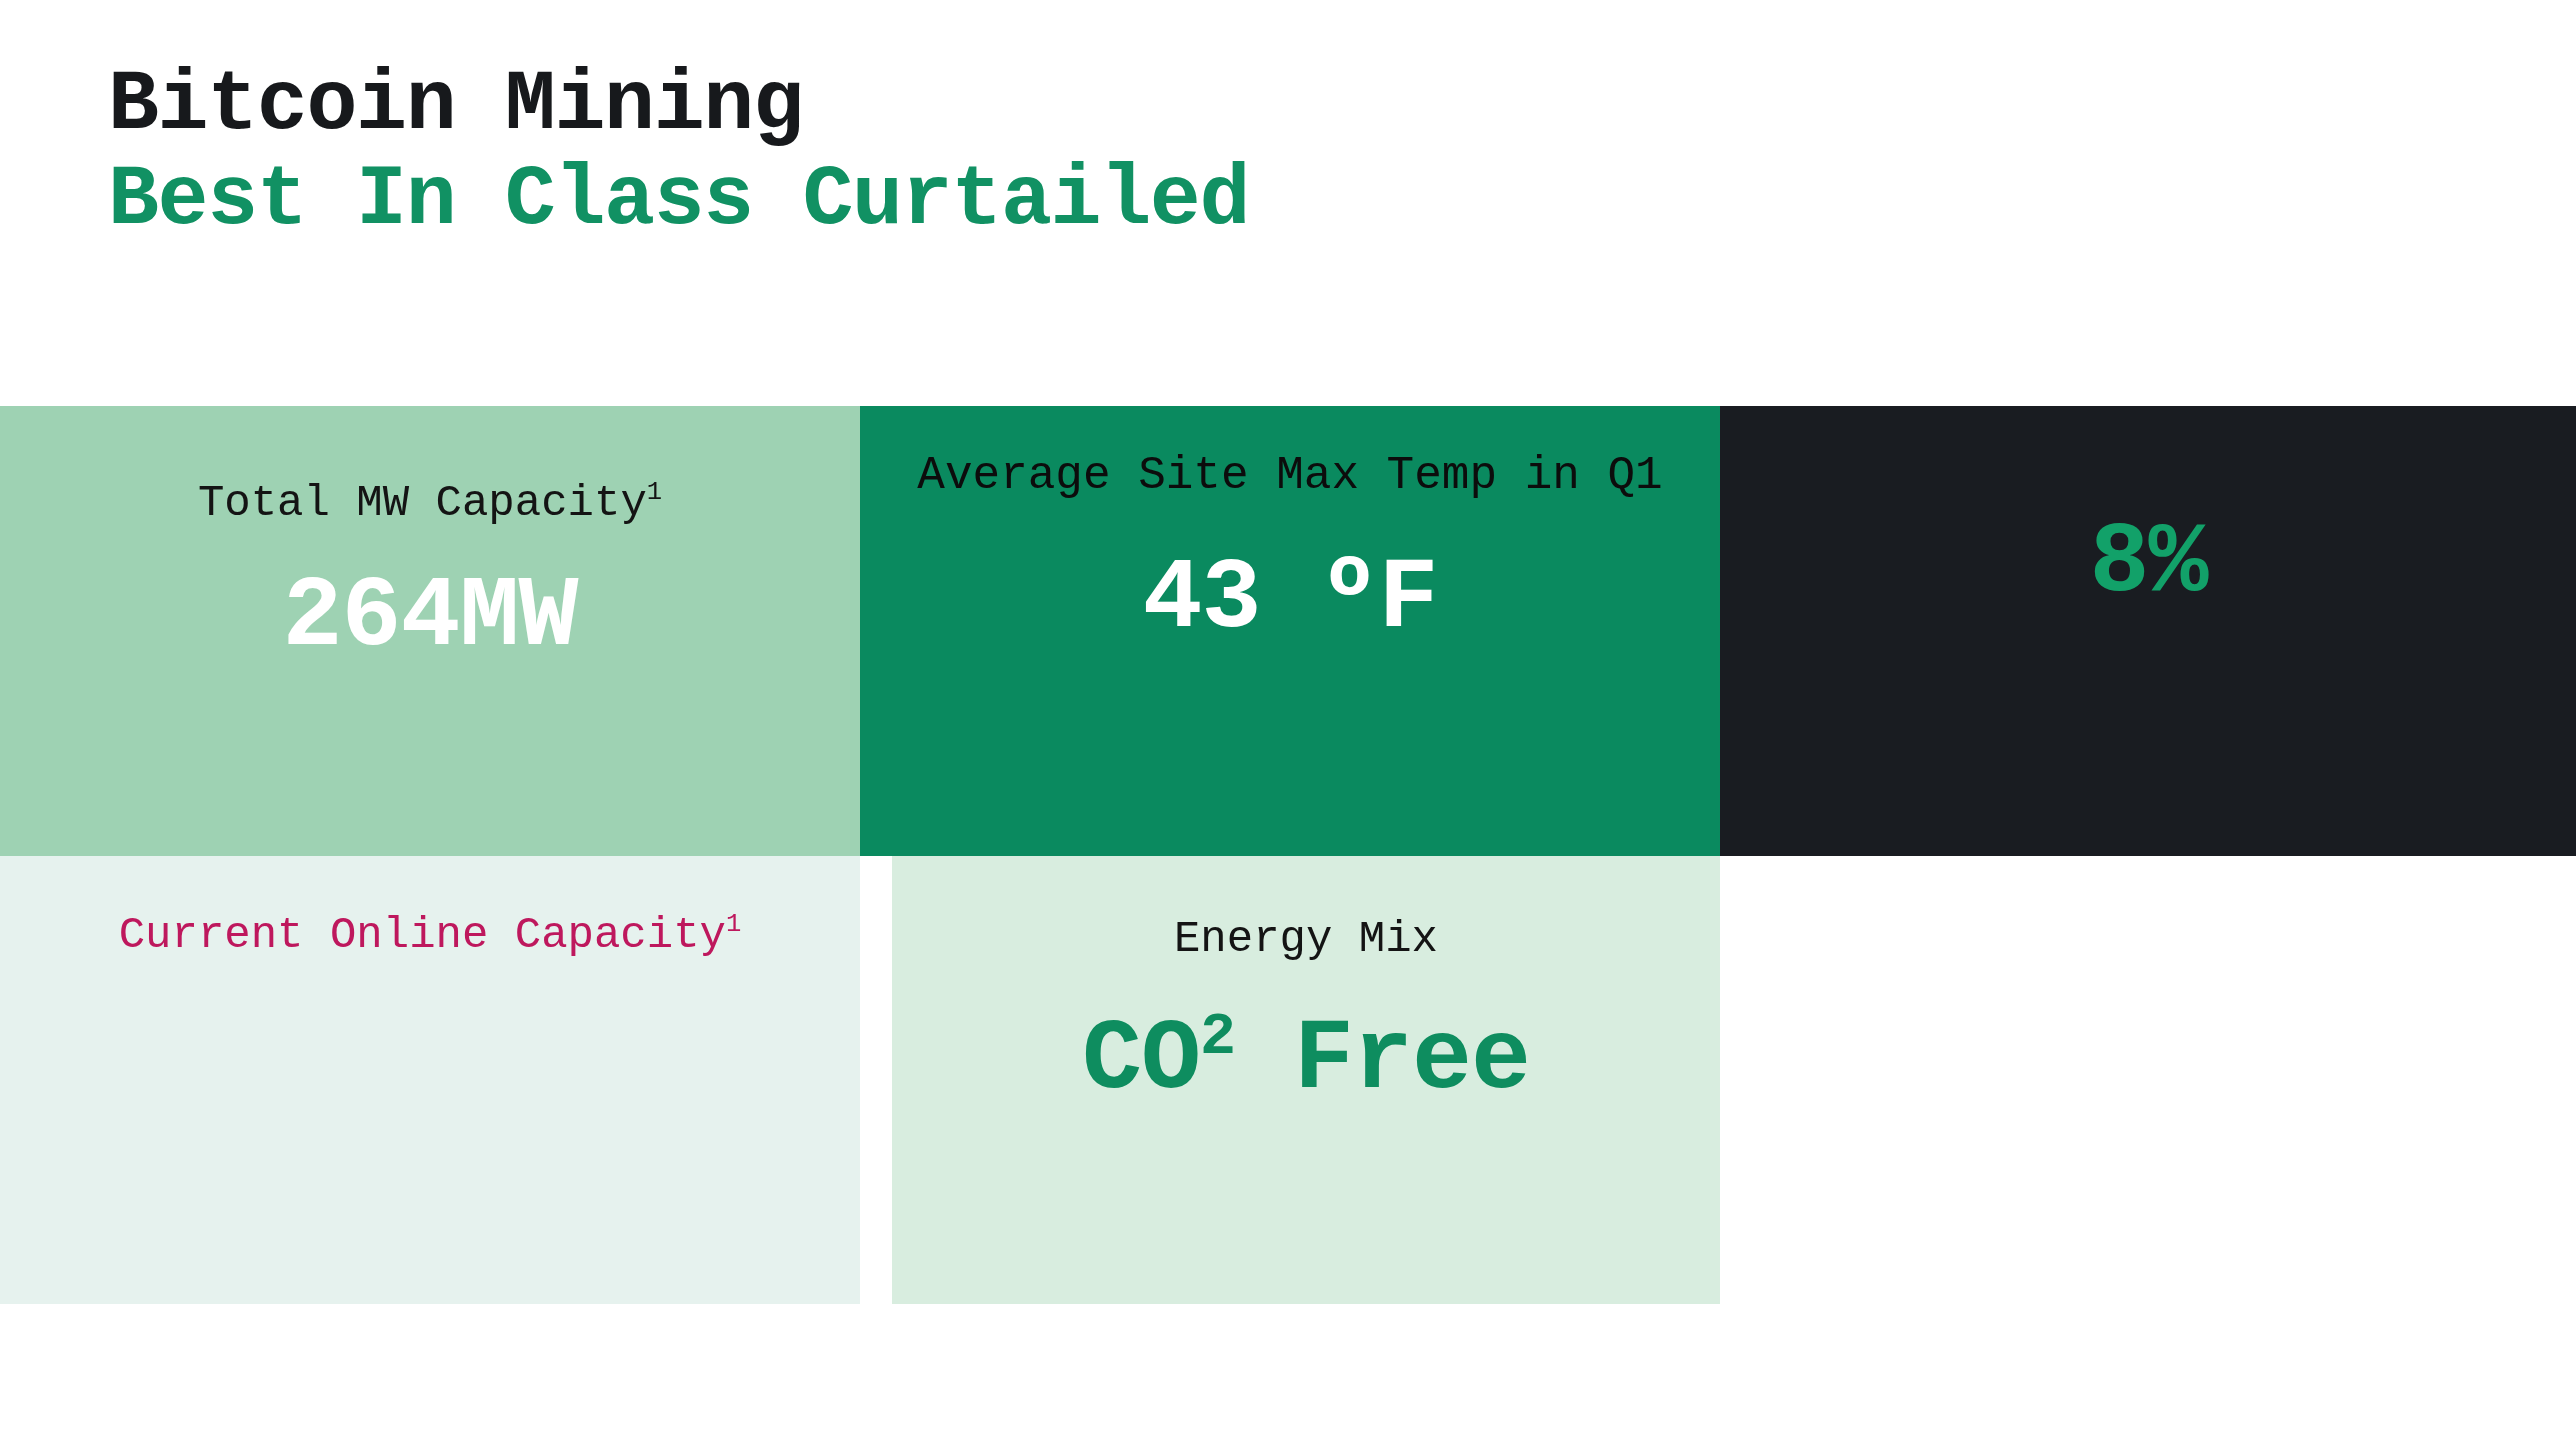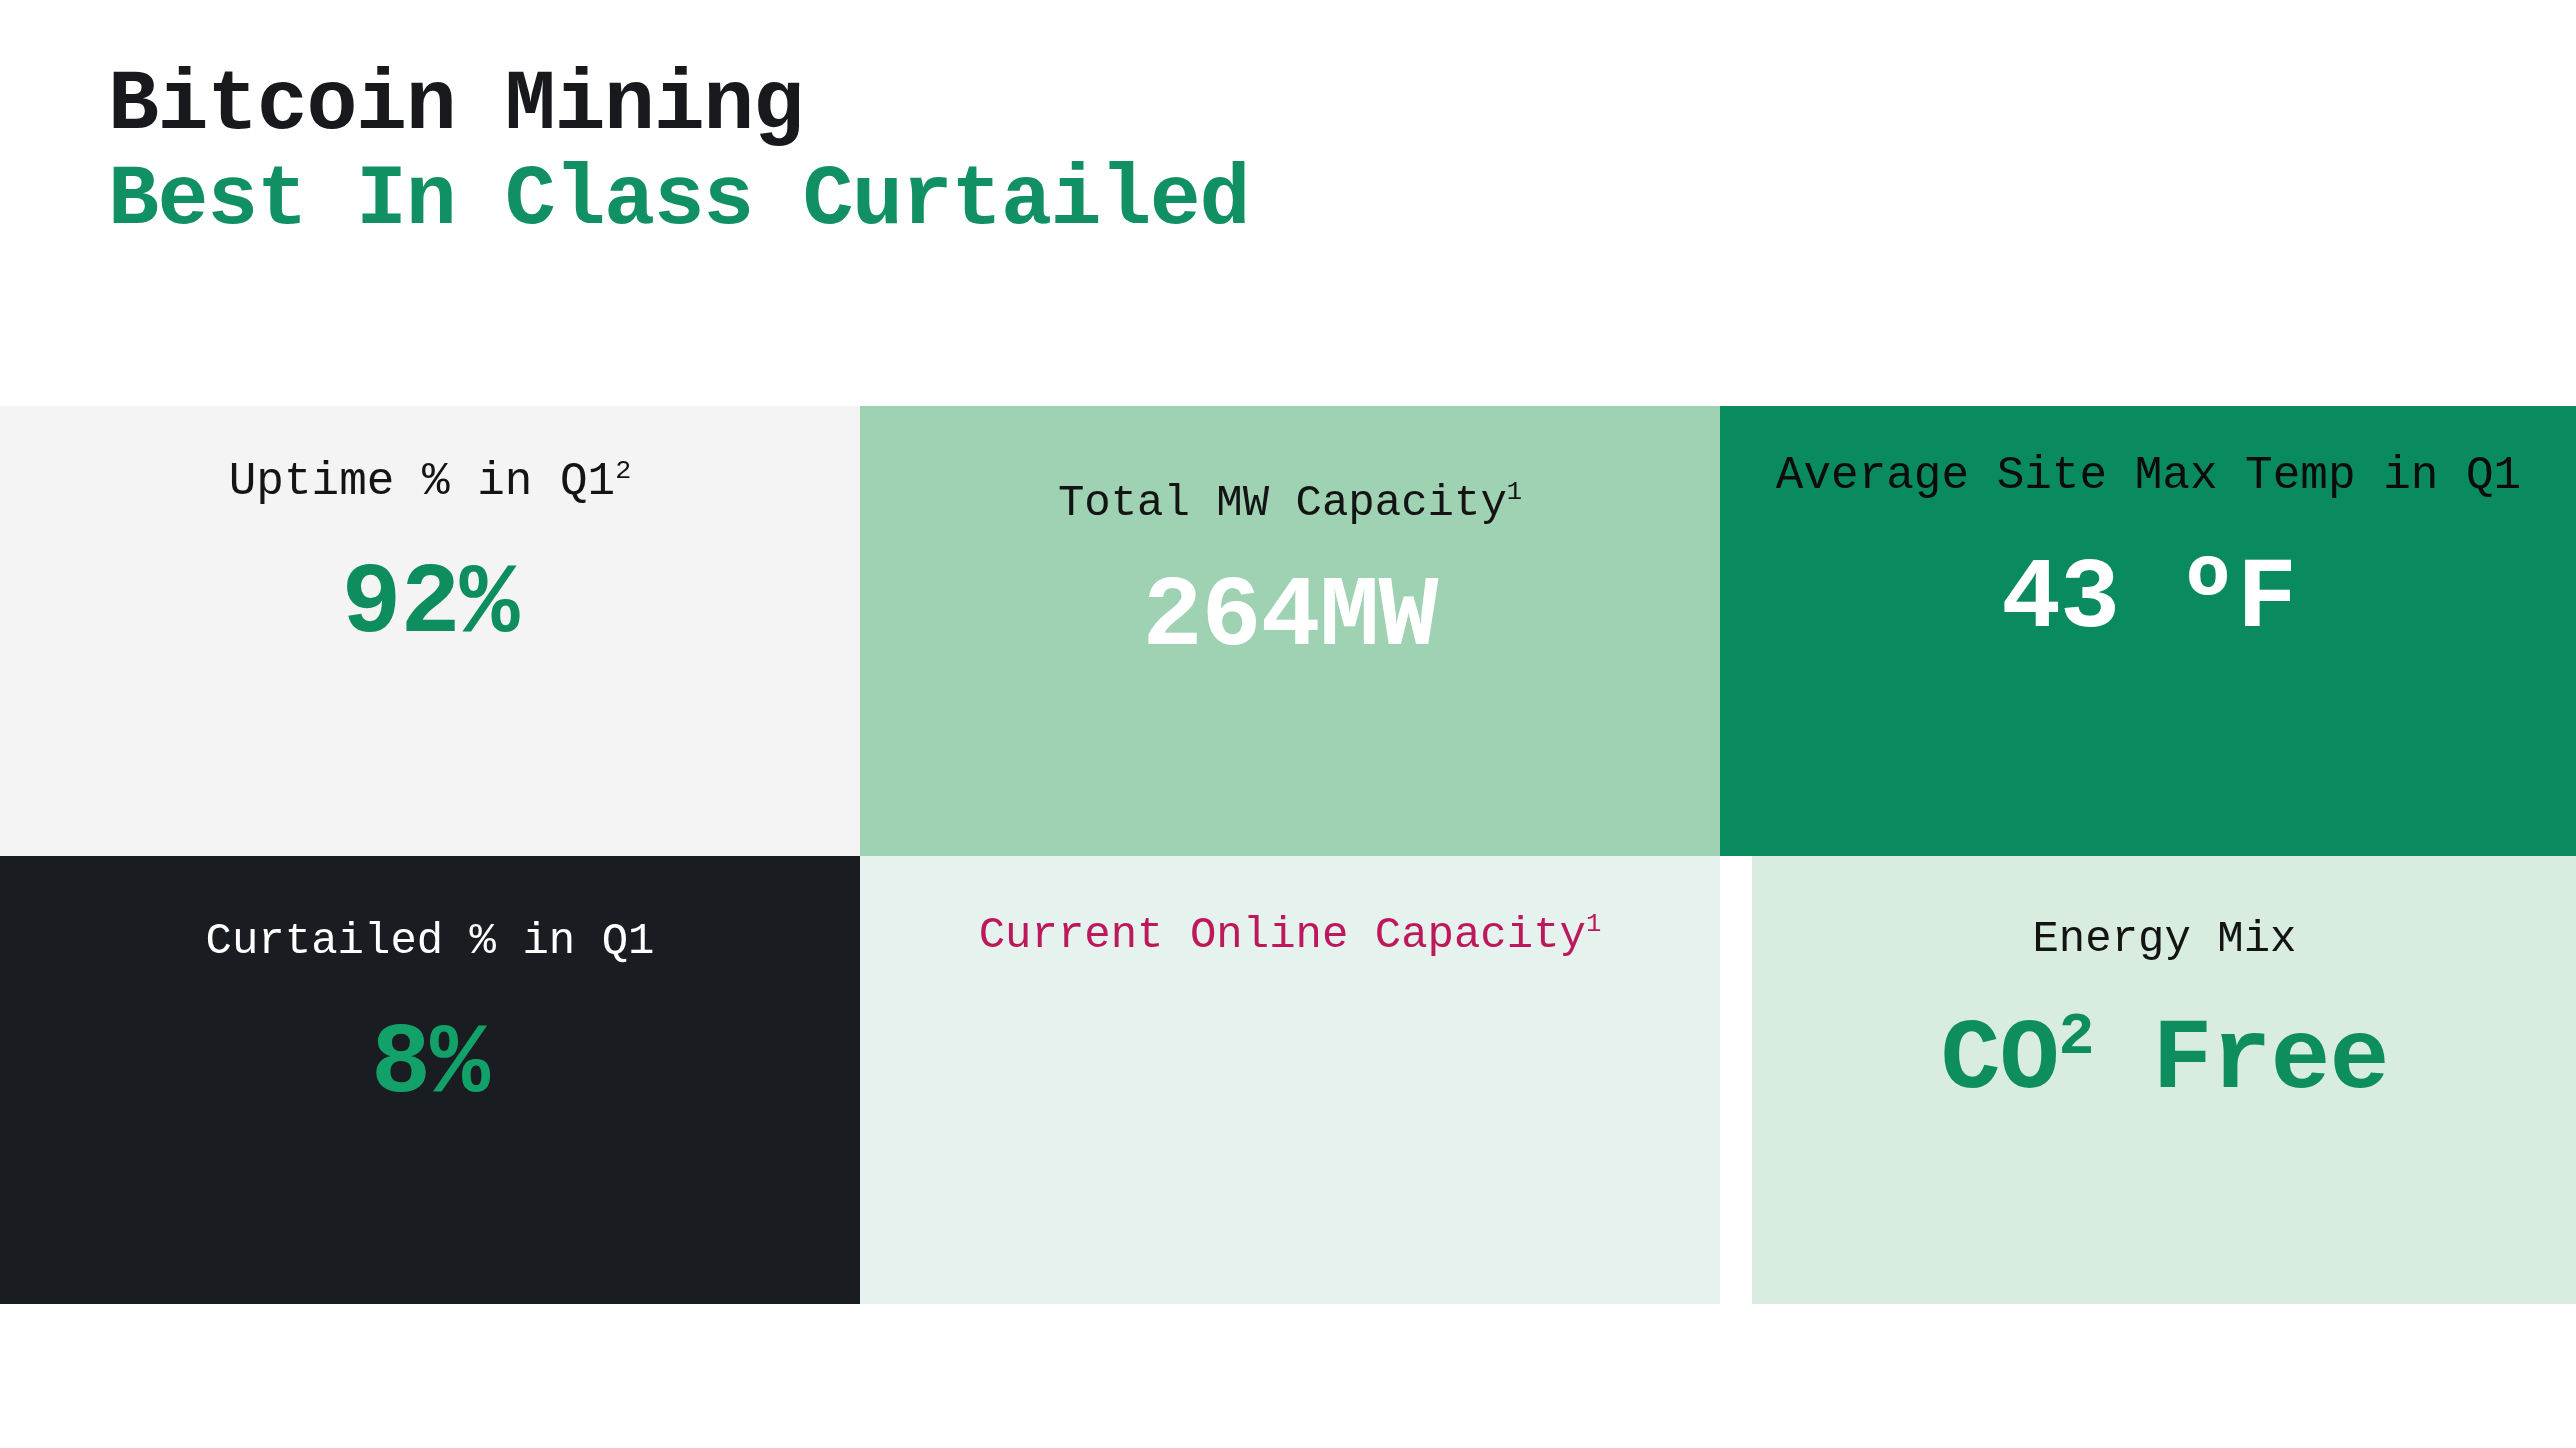--- a/index.html
+++ b/index.html
@@ -150,37 +150,32 @@
 
 <div class="slide">
 
   <div class="title-block">
     <div class="title-line1">Bitcoin Mining</div>
     <div class="title-line2">Best In Class Curtailed</div>
   </div>
 
   <div class="kpi-grid">
 
-    <div class="kpi-cell cell-uptime">
-      <div class="kpi-label"><span>Uptime % in Q1</span><sup>2</sup></div>
-      <div class="kpi-value">92%</div>
-    </div>
 
     <div class="kpi-cell cell-totalmw">
       <div class="kpi-label"><span>Total MW Capacity</span><sup>1</sup></div>
       <div class="kpi-value">264MW</div>
     </div>
 
     <div class="kpi-cell cell-temp">
       <div class="kpi-label"><span>Average Site Max Temp in Q1</span></div>
       <div class="kpi-value">43 ºF</div>
     </div>
 
     <div class="kpi-cell cell-curtailed">
-      <div class="kpi-label"><span>Curtailed % in Q1</span></div>
       <div class="kpi-value">8%</div>
     </div>
 
     <div class="kpi-cell cell-online">
       <div class="kpi-label"><span>Current Online Capacity</span><sup>1</sup></div>
     </div>
 
     <div class="kpi-cell cell-energymix">
       <div class="kpi-label"><span>Energy Mix</span></div>
       <div class="kpi-value"><span>CO</span><sup>2</sup><span> Free</span></div>

